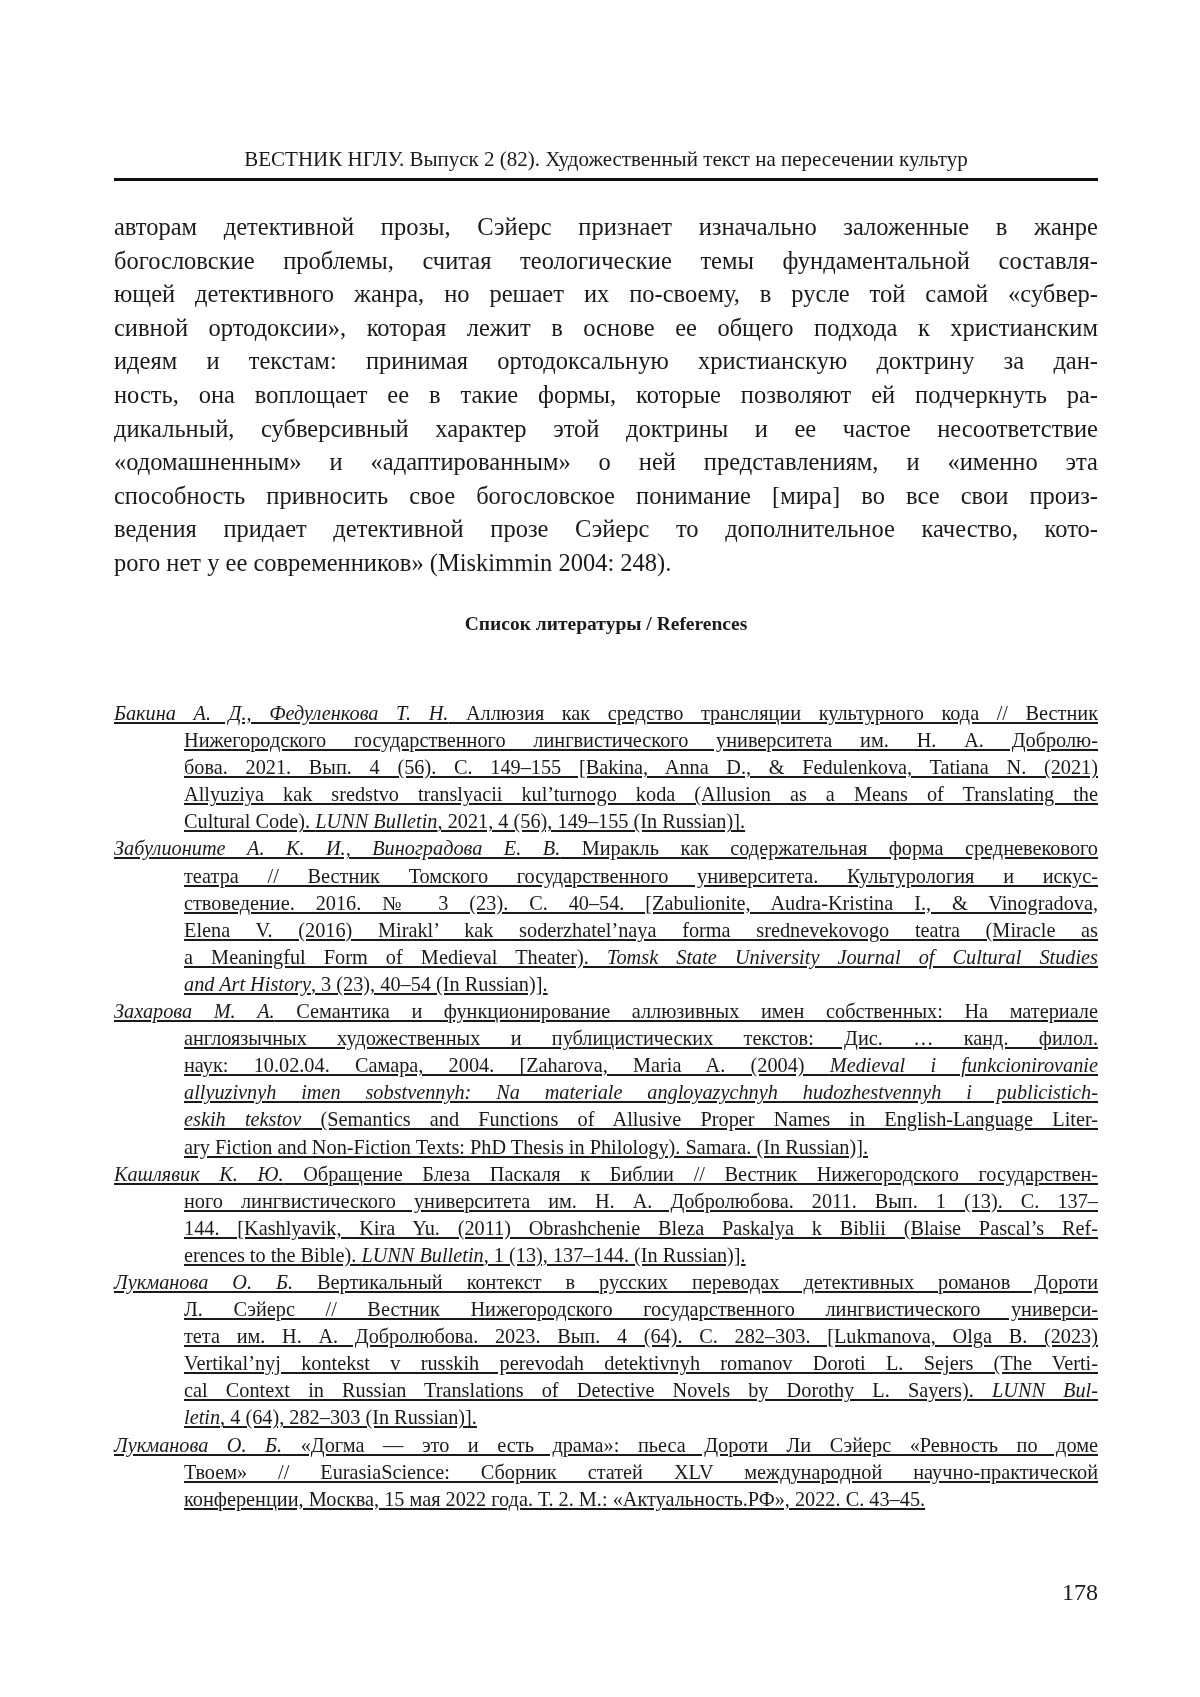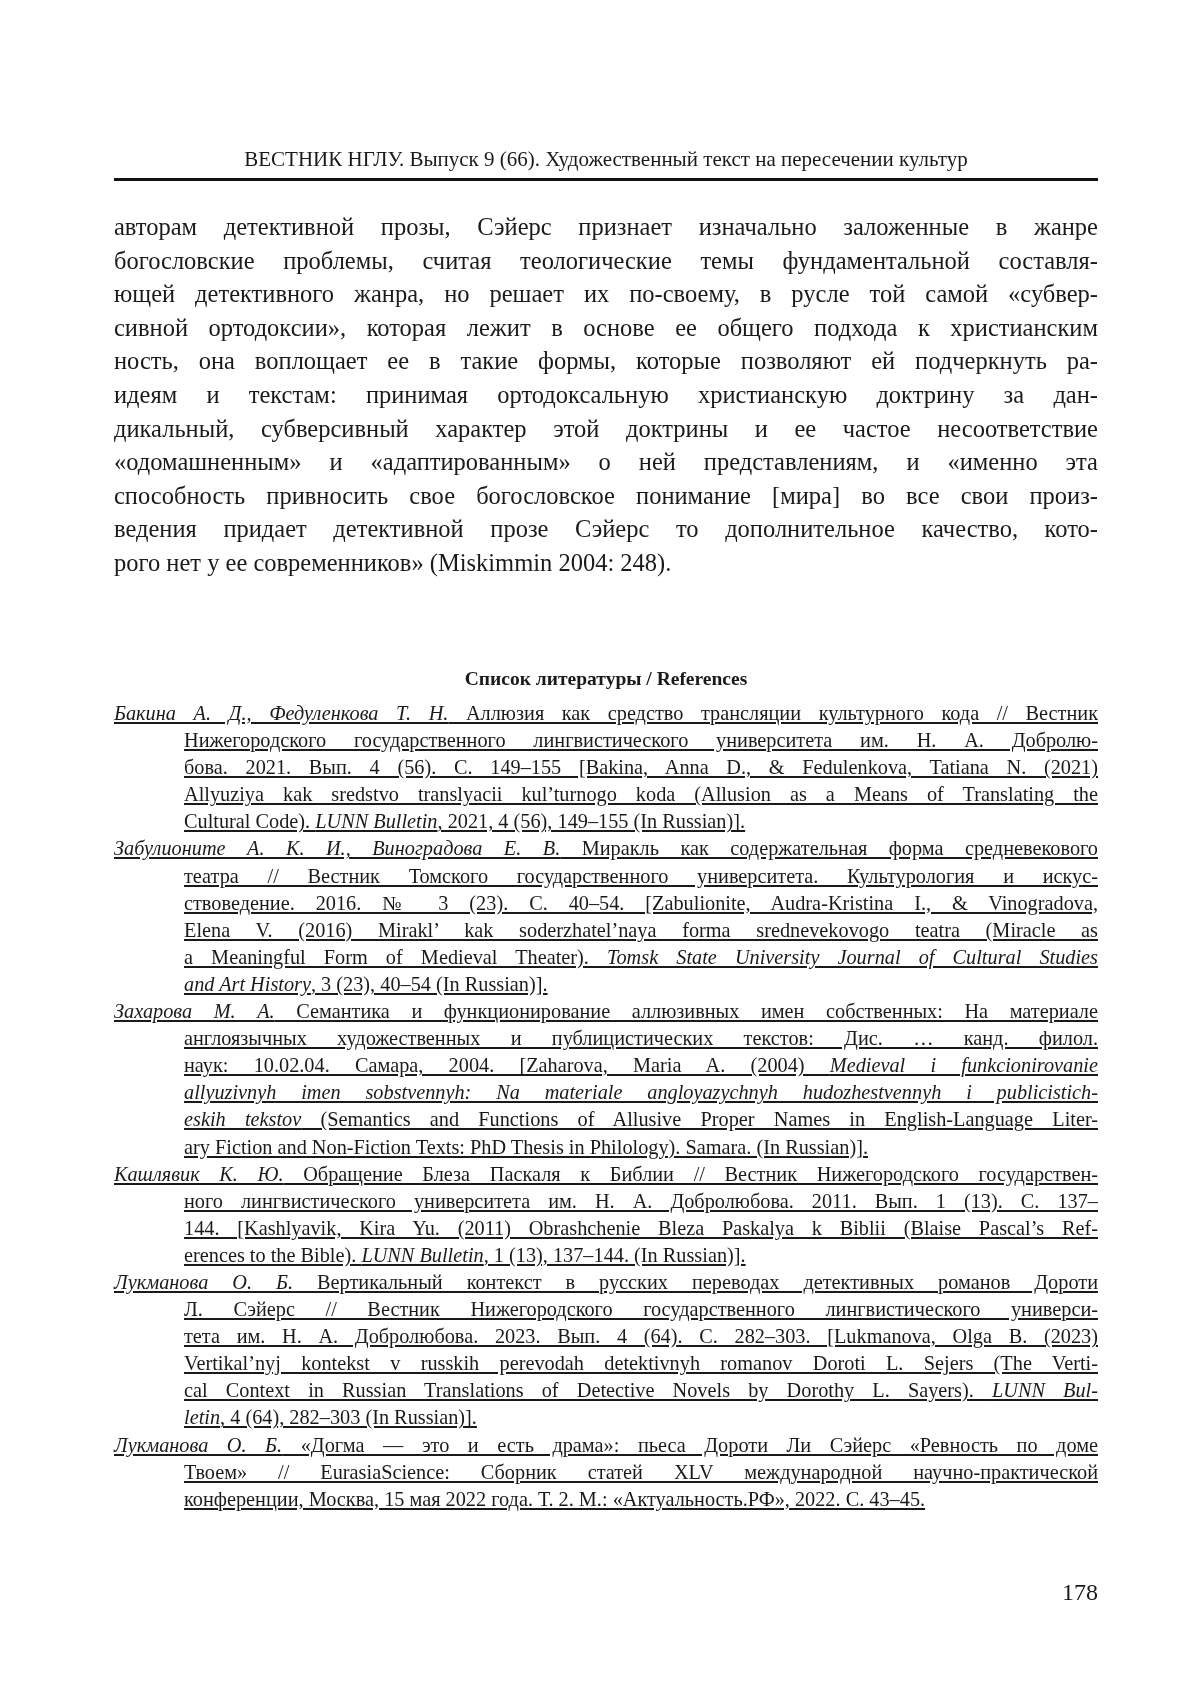--- a/index.html
+++ b/index.html
@@ -52,21 +52,21 @@
       text-align: justify;
       text-align-last: justify;
       white-space: nowrap;
       height: 33.6px;
     }
     .body-text .line.last {
       text-align-last: left;
     }
     .refs-title {
       position: absolute;
-      top: 667px;
+      top: 612px;
       left: 0;
       width: 984px;
       text-align: center;
       font-weight: bold;
       font-size: 19.5px;
       line-height: 24px;
     }
     .refs {
       position: absolute;
       top: 700px;
@@ -100,30 +100,30 @@
       width: 984px;
       text-align: right;
       font-size: 24px;
       line-height: 28px;
     }
   </style>
 </head>
 <body>
 
 <div class="page">
-  <div class="running-header">ВЕСТНИК НГЛУ. Выпуск 9 (66). Художественный текст на пересечении культур</div>
+  <div class="running-header">ВЕСТНИК НГЛУ. Выпуск 2 (82). Художественный текст на пересечении культур</div>
   <div class="header-rule"></div>
 
   <div class="body-text" id="body-text">
       <span class="line">авторам детективной прозы, Сэйерс признает изначально заложенные в жанре</span>
       <span class="line">богословские проблемы, считая теологические темы фундаментальной составля-</span>
       <span class="line">ющей детективного жанра, но решает их по-своему, в русле той самой «субвер-</span>
       <span class="line">сивной ортодоксии», которая лежит в основе ее общего подхода к христианским</span>
+      <span class="line">идеям и текстам: принимая ортодоксальную христианскую доктрину за дан-</span>
       <span class="line">ность, она воплощает ее в такие формы, которые позволяют ей подчеркнуть ра-</span>
-      <span class="line">идеям и текстам: принимая ортодоксальную христианскую доктрину за дан-</span>
       <span class="line">дикальный, субверсивный характер этой доктрины и ее частое несоответствие</span>
       <span class="line">«одомашненным» и «адаптированным» о ней представлениям, и «именно эта</span>
       <span class="line">способность привносить свое богословское понимание [мира] во все свои произ-</span>
       <span class="line">ведения придает детективной прозе Сэйерс то дополнительное качество, кото-</span>
       <span class="line last">рого нет у ее современников» (Miskimmin  2004: 248).</span>
     </div>
 
   <div class="refs-title">Список литературы / References</div>
 
   <div class="refs" id="refs">

